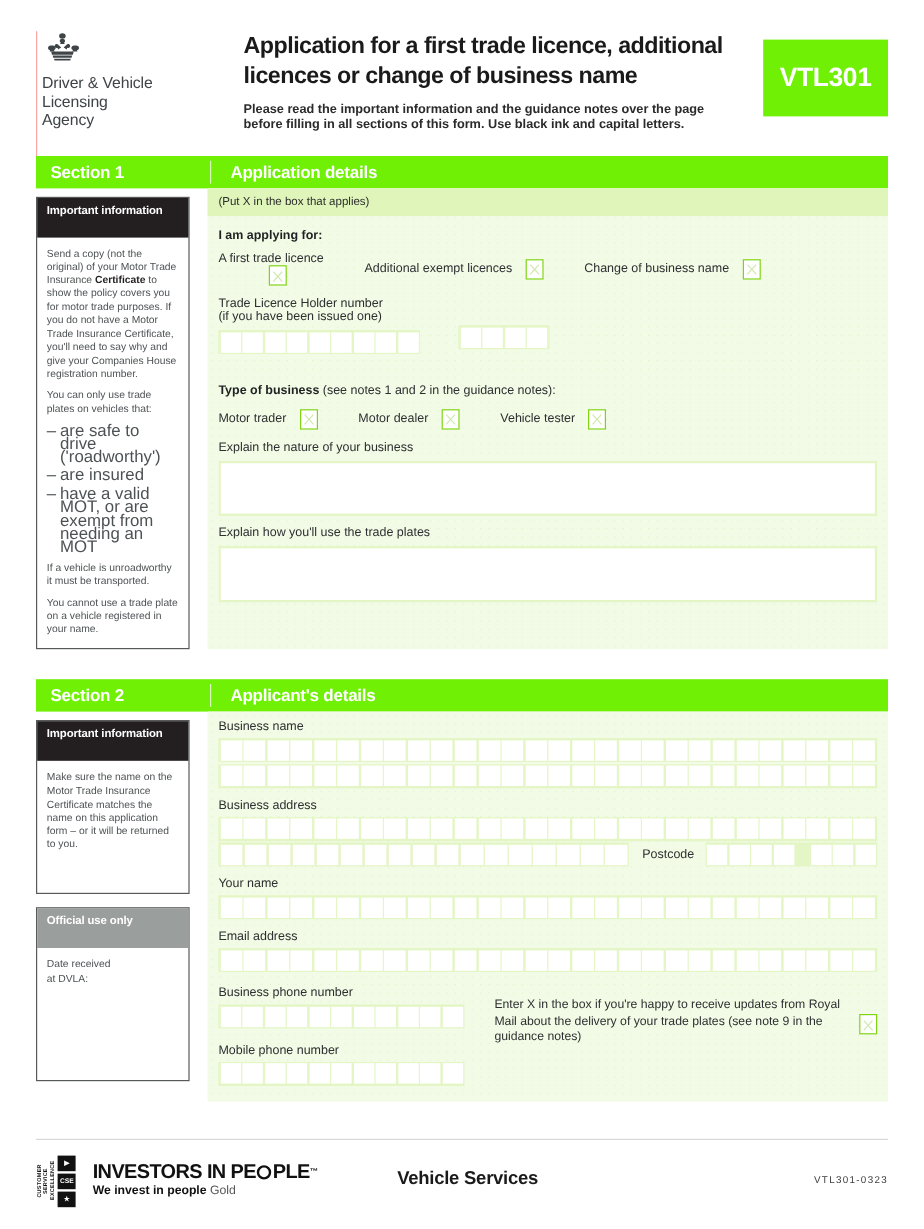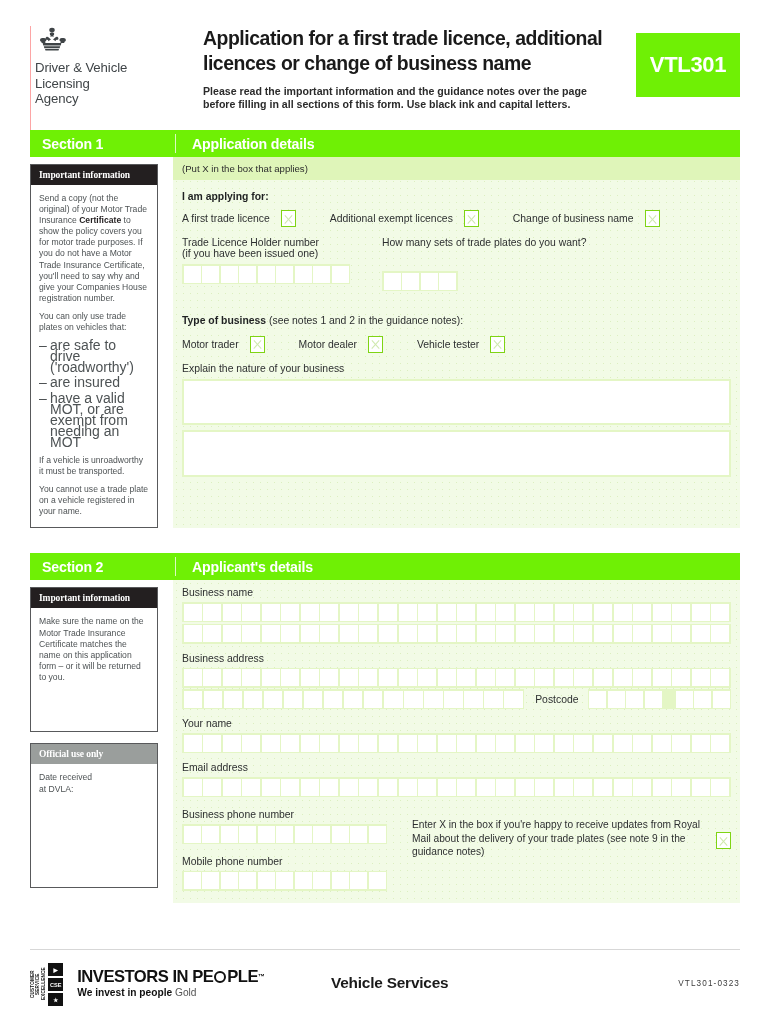--- a/index.html
+++ b/index.html
@@ -62,21 +62,21 @@
     padding-left: 16px; font-size: 14.2px; font-weight: bold; letter-spacing: -0.2px;
   }
 
   
   .section-body { display: flex; align-items: stretch; }
 
   .aside { width: 128px; flex: 0 0 128px; padding-top: 7px; }
   .aside-box { border: 1.4px solid #58595b; background: #fff; }
   .aside-head {
     background: #231f20; color: #ffffff; font-size: 9.5px; font-weight: bold;
-    padding: 5px 7px 5px 8px; letter-spacing: -0.1px; font-family: Liberation Serif, serif;
+    padding: 5px 7px 17px 8px; letter-spacing: -0.1px;
   }
   .aside-head.grey { background: #9a9e9c; }
   .aside-body { padding: 8px 8px 10px 8px; }
   .aside-body p {
     font-size: 8.6px; line-height: 11.1px; color: #4d5254; margin-bottom: 7px;
   }
   .aside-body p:last-child { margin-bottom: 0; }
   .aside-body b { font-weight: bold; color: #231f20; }
   .aside-body ul { list-style: none; margin: 0 0 7px 0; }
   .aside-body li {
@@ -244,21 +244,21 @@
       </div>
     </div>
 
     <div class="main-col">
       <div class="note-strip">(Put X in the box that applies)</div>
 
       <div class="main-pad">
         <div class="lbl bold grp-title">I am applying for:</div>
 
         <div class="choice-row">
-          <div class="choice" style="margin-right:34px;">
+          <div class="choice" style="margin-right:34px;flex-direction:column;">
             <span class="ctext">A first trade licence</span>
             <span class="xbox"></span>
           </div>
           <div class="choice" style="margin-right:34px;">
             <span class="ctext">Additional exempt licences</span>
             <span class="xbox"></span>
           </div>
           <div class="choice">
             <span class="ctext">Change of business name</span>
             <span class="xbox"></span>
@@ -275,21 +275,20 @@
                 <span class="cell fixed"></span>
               <span class="cell fixed"></span>
                 <span class="cell fixed"></span>
                 <span class="cell fixed"></span>
               <span class="cell fixed"></span>
                 <span class="cell fixed"></span>
                 <span class="cell fixed"></span>
             </div>
           </div>
           <div class="col-r">
-            <div class="lbl">How many sets of trade plates do you want?</div>
             <div class="boxrow boxwrap" style="margin-top:23px;">
               <span class="cell fixed"></span>
                 <span class="cell fixed"></span>
               <span class="cell fixed"></span>
                 <span class="cell fixed"></span>
             </div>
           </div>
         </div>
 
         <div class="grp-title" style="margin-top:16px;">
@@ -307,20 +306,21 @@
           </div>
           <div class="choice">
             <span class="ctext">Vehicle tester</span>
             <span class="xbox"></span>
           </div>
         </div>
 
         <div class="lbl label-line">Explain the nature of your business</div>
         <div class="textarea"></div>
 
+        <div class="lbl label-line">Explain how you'll use the trade plates</div>
         <div class="textarea tall"></div>
       </div>
     </div>
   </div>
 
   <div class="section-bar" style="margin-top:25px;">
     <div class="sec-no">Section 2</div>
     <div class="sec-divider"></div>
     <div class="sec-title">Applicant's details</div>
   </div>

